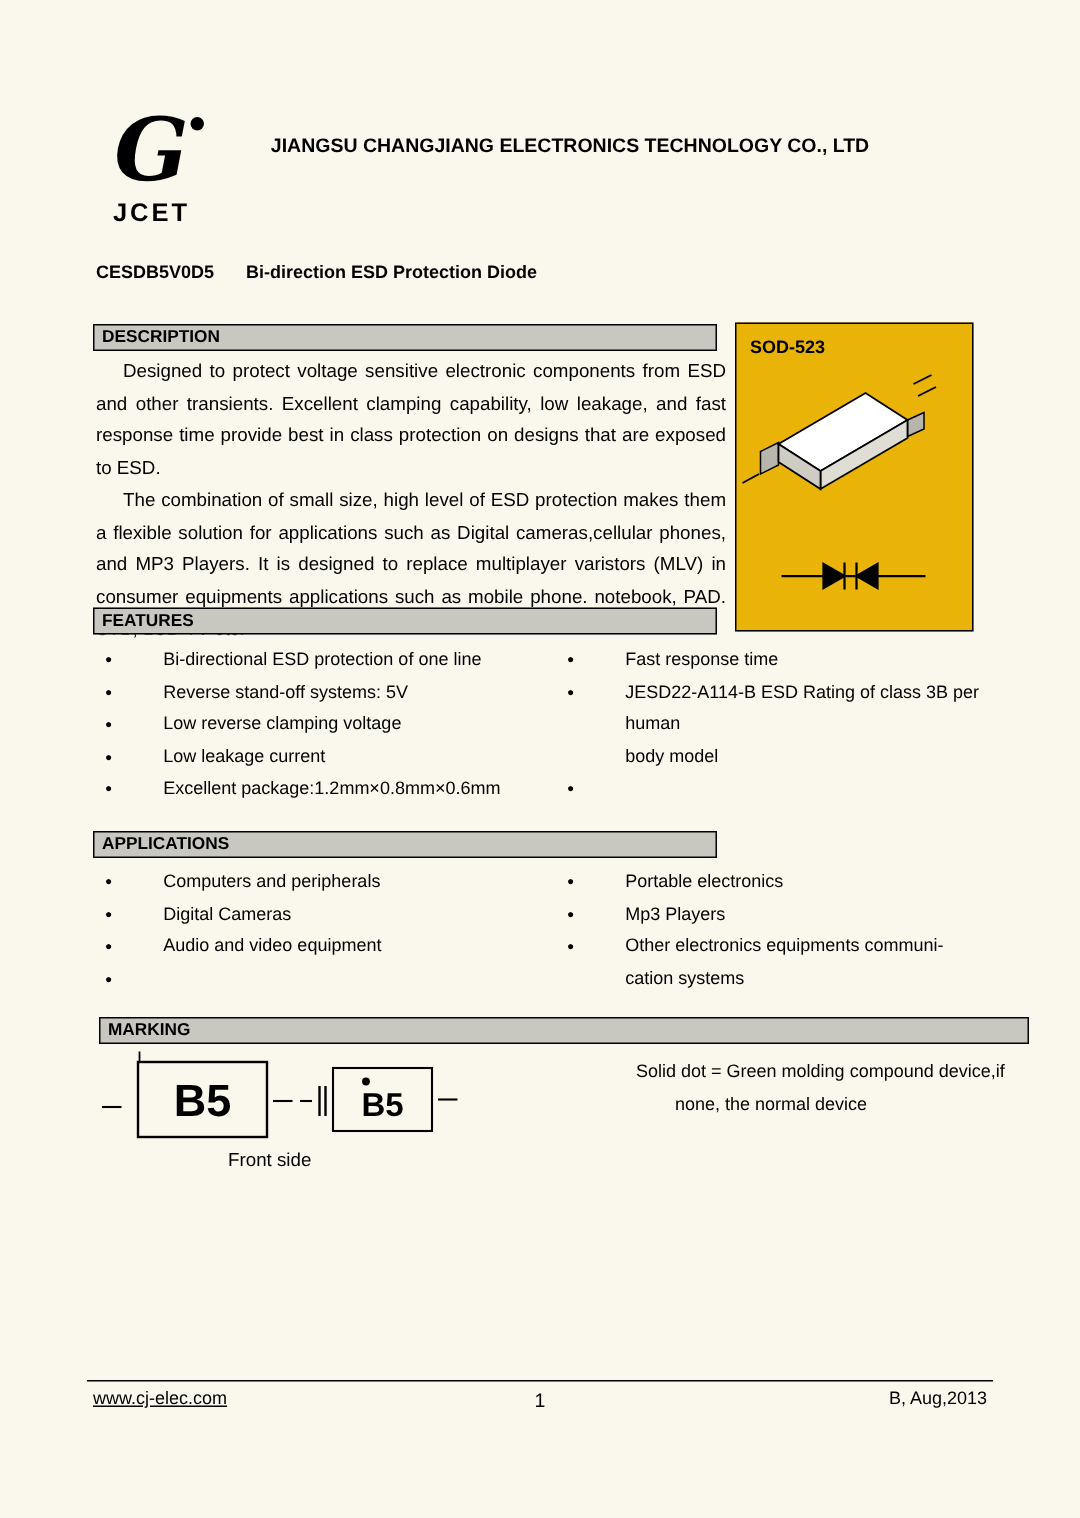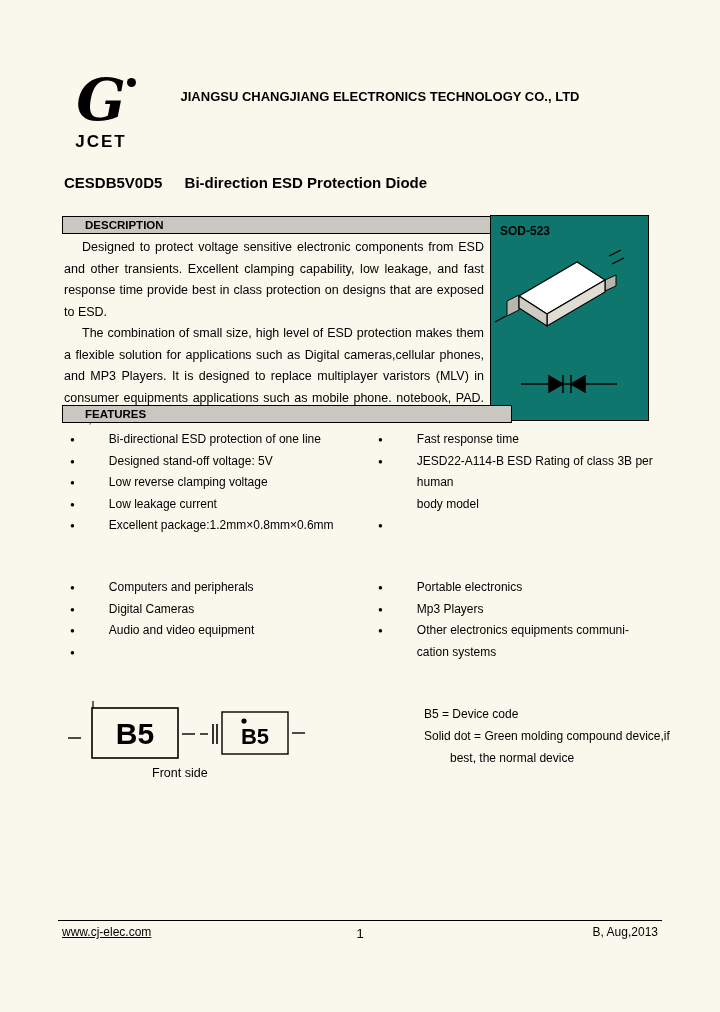--- a/index.html
+++ b/index.html
@@ -13,34 +13,34 @@
   .logo-g { position:relative; display:inline-block; font-family:"DejaVu Serif", serif;
             font-style:italic; font-weight:bold; font-size:58px; line-height:60px; }
   .logo-dot { position:absolute; top:8px; right:-10px; width:9px; height:9px;
               background:#000; border-radius:50%; }
   .logo-name { font-weight:bold; font-size:17px; letter-spacing:2px; margin-top:2px; }
   
   .company { position:absolute; left:130px; top:89px; width:500px; text-align:center;
              font-weight:bold; font-size:13px; }
   .doc-title { position:absolute; left:130px; top:124px; width:500px; text-align:center;
                font-weight:bold; font-size:18.5px; text-decoration:underline; }
-  .part-line { position:absolute; left:64px; top:174px; font-weight:bold; font-size:15px; }
+  .part-line { position:absolute; left:64px; top:174px; font-weight:bold; font-size:12px; }
   .part-line .subtitle { margin-left:18px; }
   
   .secbar { position:absolute; left:62px; width:404px; height:14px;
             background:#c8c8c0; border:1px solid #000;
-            font-weight:bold; font-size:11.5px; line-height:14px; padding:1px 22px; }
+            font-weight:bold; font-size:11.5px; line-height:14px; padding:1px 5px; }
   .secbar.wide { width:608px; }
   
   .desc { position:absolute; left:64px; top:237px; width:420px;
           font-size:12.5px; line-height:21.5px; text-align:justify; }
   .desc p { margin:0; text-indent:18px; }
   
   .pkgbox { position:absolute; left:490px; top:215px; width:157px; height:204px;
-            border:1px solid #000; background:#0f766e; }
+            border:1px solid #000; background:#eab308; }
   .pkgbox-label { position:absolute; left:9px; top:8px; font-weight:bold; font-size:12px; }
   .pkgbox svg { position:absolute; left:0; top:28px; }
   
   .blist { position:absolute; }
   .bitem { display:flex; align-items:flex-start; }
   .bul { font-size:8px; line-height:21.5px; margin:0 14px 0 6px; }
   .litext { font-size:12px; line-height:21.5px; white-space:pre-line;padding-left:20px; }
   
   .marking-svg { position:absolute; left:64px; top:700px; }
   .front-side { position:absolute; left:152px; top:766px; font-size:12.5px; }
@@ -106,21 +106,21 @@
   </div>
 
   <div class="secbar" style="top:405px;">FEATURES</div>
   <div class="blist" style="left:64px; top:429px; width:300px;">
     <div class="bitem">
         <span class="bul">●</span>
         <span class="litext">Bi-directional ESD protection of one line</span>
       </div>
     <div class="bitem">
         <span class="bul">●</span>
-        <span class="litext">Designed stand-off voltage: 5V</span>
+        <span class="litext">Reverse stand-off systems: 5V</span>
       </div>
     <div class="bitem">
         <span class="bul">●</span>
         <span class="litext">Low reverse clamping voltage</span>
       </div>
     <div class="bitem">
         <span class="bul">●</span>
         <span class="litext">Low leakage current</span>
       </div>
     <div class="bitem">
@@ -136,20 +136,21 @@
     <div class="bitem">
         <span class="bul">●</span>
         <span class="litext">JESD22-A114-B ESD Rating of class 3B per human
 body model</span>
       </div>
     <div class="bitem">
         <span class="bul">●</span>
       </div>
   </div>
 
+  <div class="secbar" style="top:554px;">APPLICATIONS</div>
   <div class="blist" style="left:64px; top:577px; width:300px;">
     <div class="bitem">
         <span class="bul">●</span>
         <span class="litext">Computers and peripherals</span>
       </div>
     <div class="bitem">
         <span class="bul">●</span>
         <span class="litext">Digital Cameras</span>
       </div>
     <div class="bitem">
@@ -169,20 +170,21 @@
         <span class="bul">●</span>
         <span class="litext">Mp3 Players</span>
       </div>
     <div class="bitem">
         <span class="bul">●</span>
         <span class="litext">Other electronics equipments communi-
 cation systems</span>
       </div>
   </div>
 
+  <div class="secbar wide" style="top:678px; left:66px;">MARKING</div>
 
   <svg class="marking-svg" width="360" height="84" viewBox="0 0 360 84">
 
     <line x1="4" y1="38" x2="17" y2="38" stroke="#000" stroke-width="1.4"></line>
 
     <line x1="29" y1="1" x2="29" y2="8" stroke="#000" stroke-width="1.2"></line>
 
     <rect x="28" y="8" width="86" height="50" fill="none" stroke="#000" stroke-width="1.6"></rect>
     <text x="71" y="44" font-size="30" text-anchor="middle">B5</text>
     <line x1="118" y1="34" x2="131" y2="34" stroke="#000" stroke-width="1.4"></line>
@@ -193,23 +195,22 @@
 
     <rect x="158" y="12" width="66" height="42" fill="none" stroke="#000" stroke-width="1.4"></rect>
     <circle cx="180" cy="21" r="2.6" fill="#000"></circle>
     <text x="191" y="44" font-size="22" text-anchor="middle">B5</text>
     <line x1="228" y1="33" x2="241" y2="33" stroke="#000" stroke-width="1.4"></line>
   </svg>
 
   <div class="front-side">Front side</div>
 
   <div class="mnotes">
-    <div>B5 = Device code</div>
     <div>Solid dot = Green molding compound device,if</div>
-    <div class="indent">best, the normal device</div>
+    <div class="indent">none, the normal device</div>
   </div>
 
   <div class="footer-line"></div>
   <a class="website">www.cj-elec.com</a>
   <div class="pagenum">1</div>
   <div class="revision">B, Aug,2013</div>
 
 </div>
 
 </body></html>

